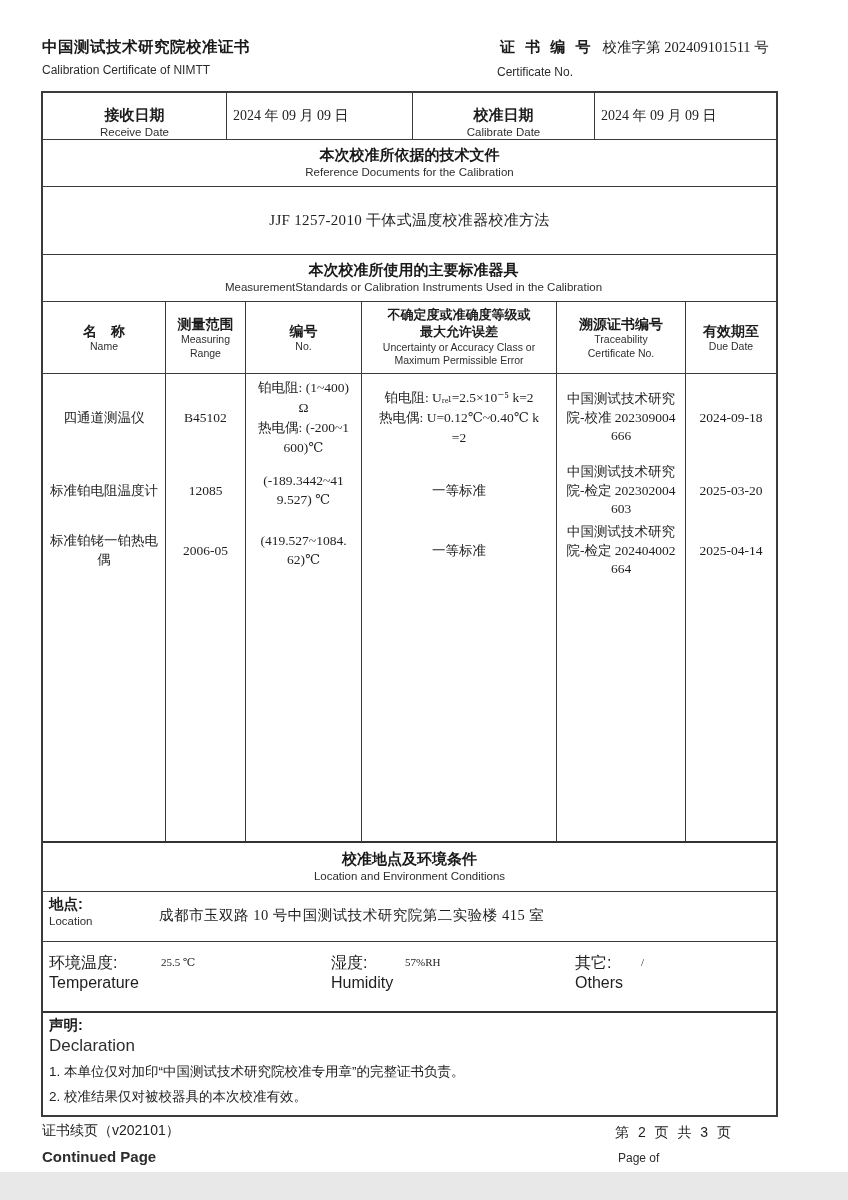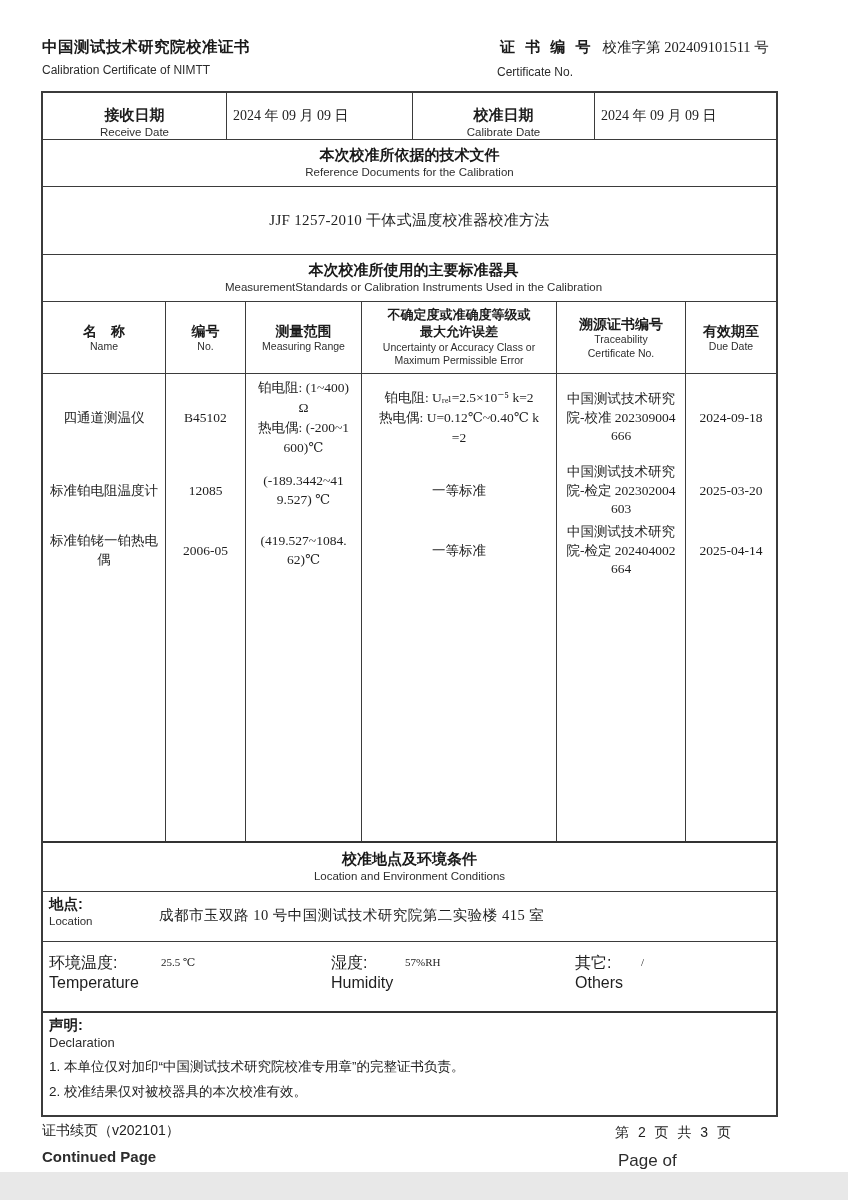--- a/index.html
+++ b/index.html
@@ -61,28 +61,28 @@
   .loc-value { position:absolute; left:116px; top:14px; font-size:14.5px; letter-spacing:0.5px; }
 
   .env-row { height:70px; position:relative; }
   .env-row .grp { position:absolute; top:11px; }
   .env-row .g1 { left:6px; } .env-row .g2 { left:288px; } .env-row .g3 { left:532px; }
   .env-val { position:absolute; top:14px; font-size:11px; }
   .env-row .v1 { left:118px; } .env-row .v2 { left:362px; } .env-row .v3 { left:598px; }
 
   .decl-row { height:104px; position:relative; padding:3px 6px 0 6px; }
   .decl-cn { font-size:14.5px; font-weight:600; color:#1c1c1c; line-height:1.3; }
-  .decl-en { font-size:13px; color:#2e2e2e; line-height:1.3; margin-bottom:2px; }
+  .decl-en { font-size:17px; color:#2e2e2e; line-height:1.3; margin-bottom:2px; }
   .decl-item { font-size:13.5px; color:#222; line-height:25px; }
 
   
   .ftr-left-cn  { position:absolute; left:42px;  top:1122px; font-size:14px; }
   .ftr-left-en  { position:absolute; left:42px;  top:1148px; font-size:15px; color:#2c2c2c;font-weight:bold; }
   .ftr-right-cn { position:absolute; left:615px; top:1124px; font-size:14px; letter-spacing:2.5px; }
-  .ftr-right-en { position:absolute; left:618px; top:1151px; font-size:17px; color:#2c2c2c; }
+  .ftr-right-en { position:absolute; left:618px; top:1151px; font-size:12px; color:#2c2c2c; }
 
   .scan-mark { position:absolute; left:40px; top:1191px; width:64px; height:9px; background:#4f4f4f; border-radius:3px; filter:blur(0.4px); }
 </style>
 </head>
 <body>
 
 <div class="page">
 
   <div class="hdr-title-cn">中国测试技术研究院校准证书</div>
   <div class="hdr-title-en">Calibration Certificate of NIMTT</div>
@@ -117,26 +117,26 @@
       <span class="sec-cn">本次校准所使用的主要标准器具</span>
       <span class="sec-en">MeasurementStandards or Calibration Instruments Used in the Calibration</span>
     </div>
 
     <div class="row std-header">
       <div>
         <span class="col-cn">名　称</span>
         <span class="col-en">Name</span>
       </div>
       <div class="bl">
+        <span class="col-cn">测量范围</span>
+        <span class="col-en">Measuring Range</span>
+      </div>
+      <div class="bl">
         <span class="col-cn">编号</span>
         <span class="col-en">No.</span>
-      </div>
-      <div class="bl">
-        <span class="col-cn">测量范围</span>
-        <span class="col-en">Measuring Range</span>
       </div>
       <div class="bl">
         <span class="col-cn sm">不确定度或准确度等级或
 最大允许误差</span>
         <span class="col-en">Uncertainty or Accuracy Class or
 Maximum Permissible Error</span>
       </div>
       <div class="bl">
         <span class="col-cn">溯源证书编号</span>
         <span class="col-en">Traceability

